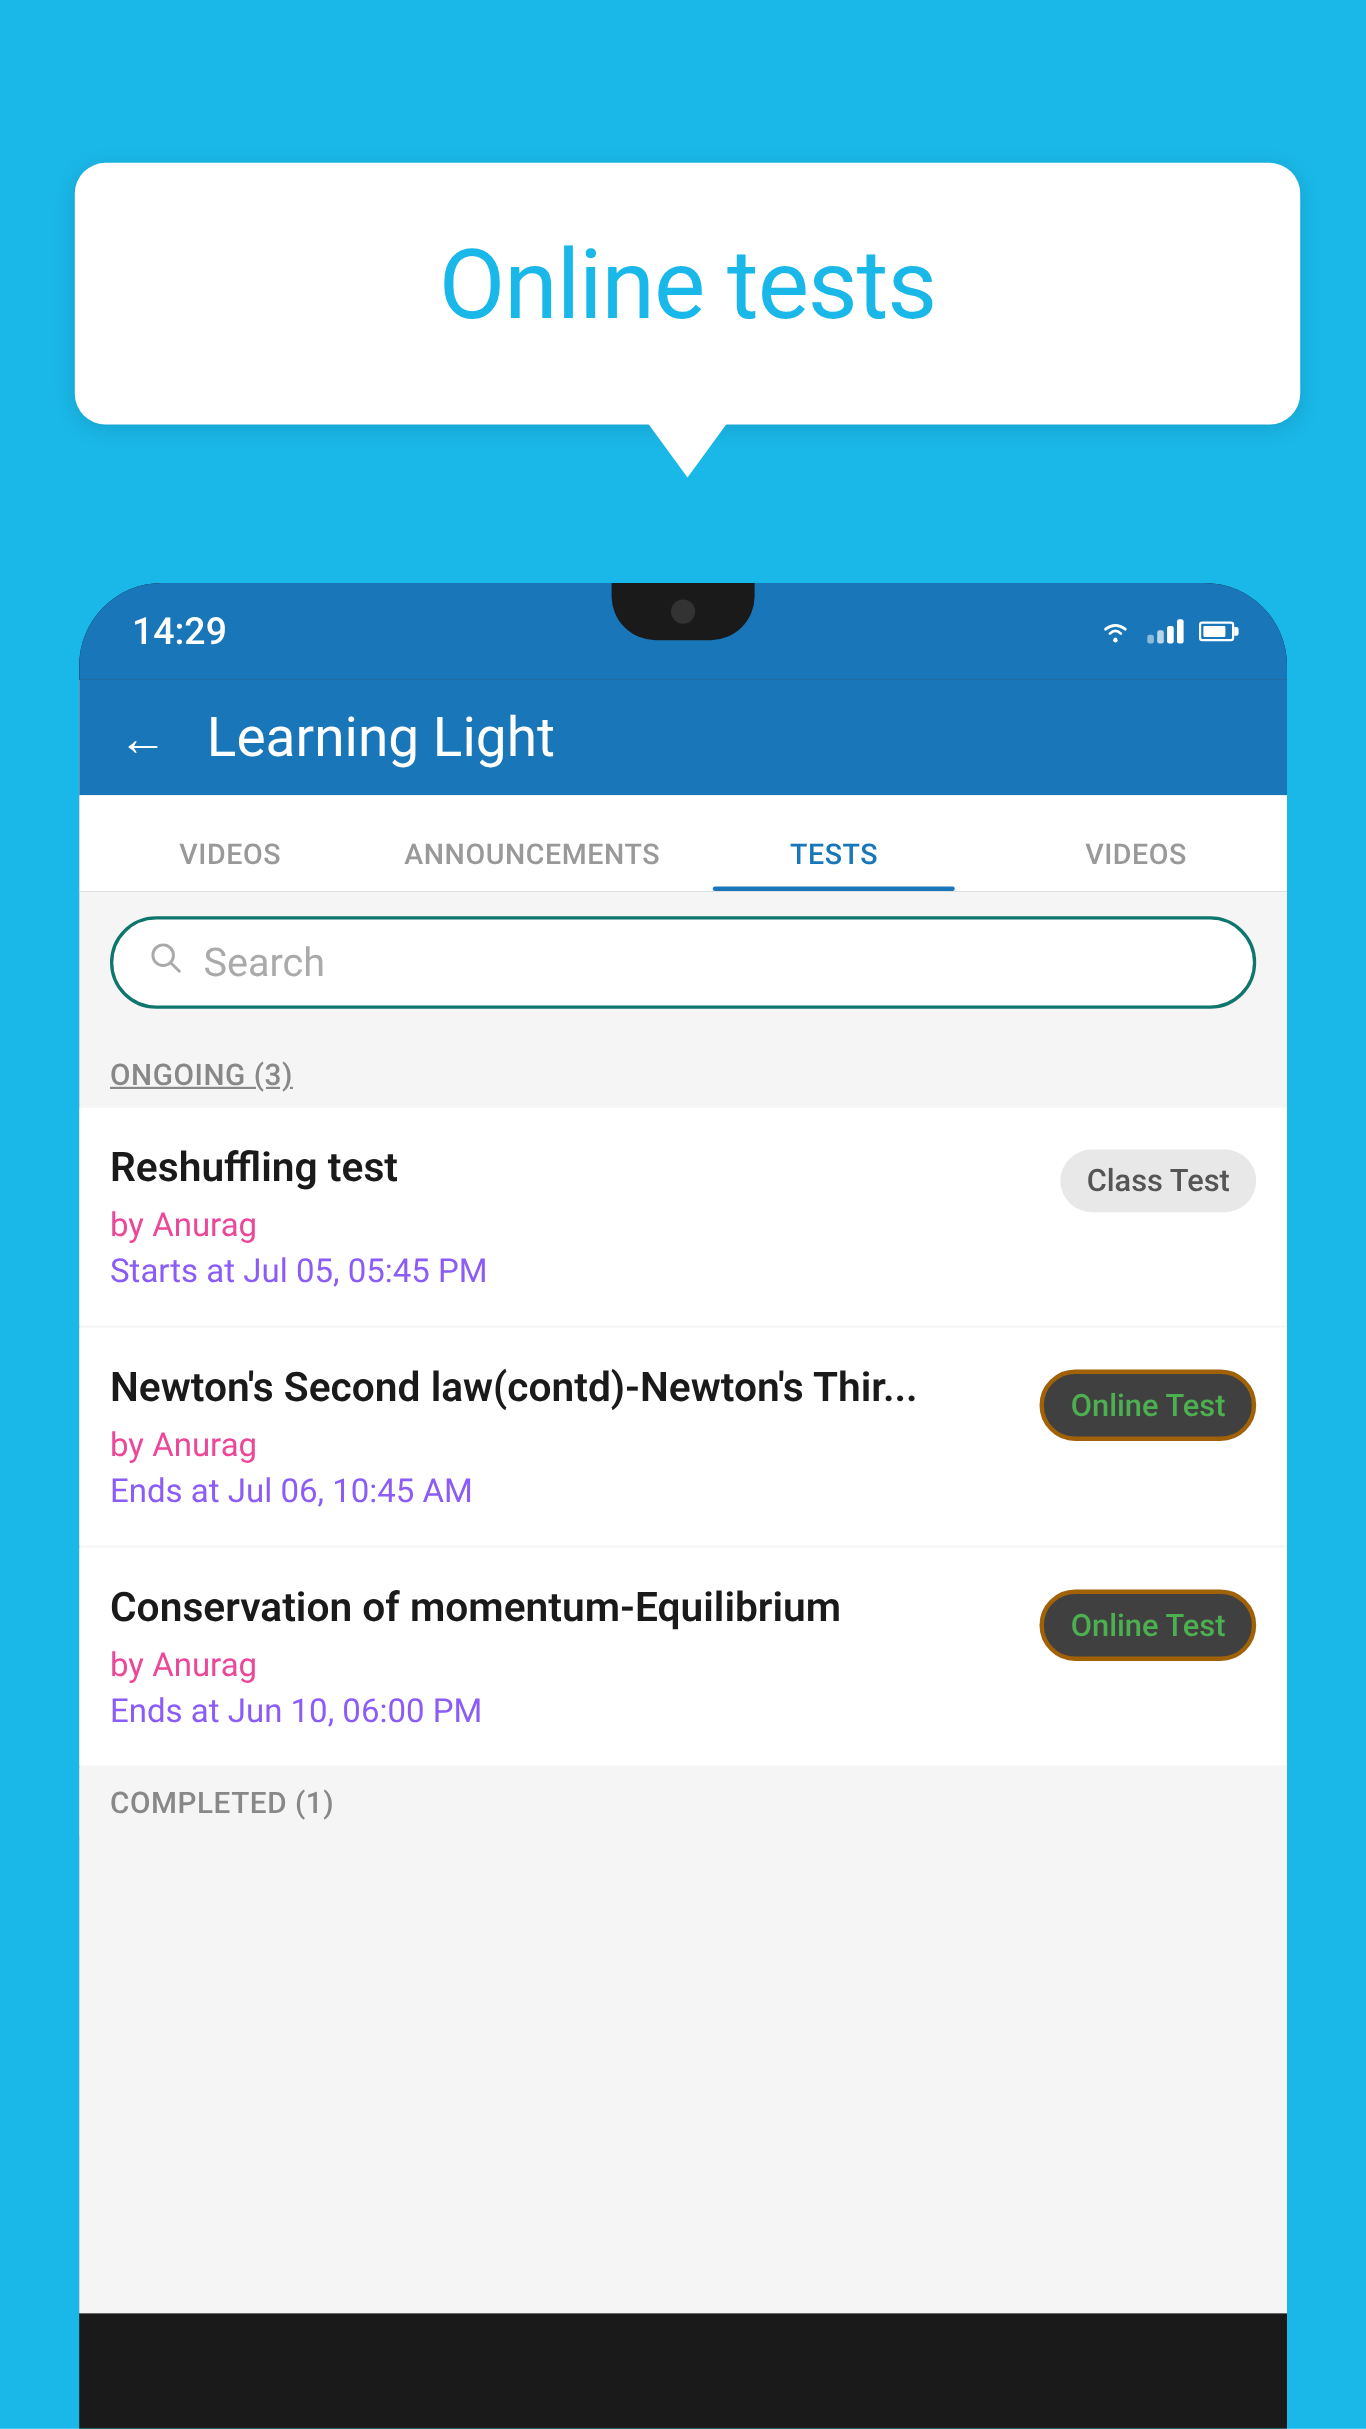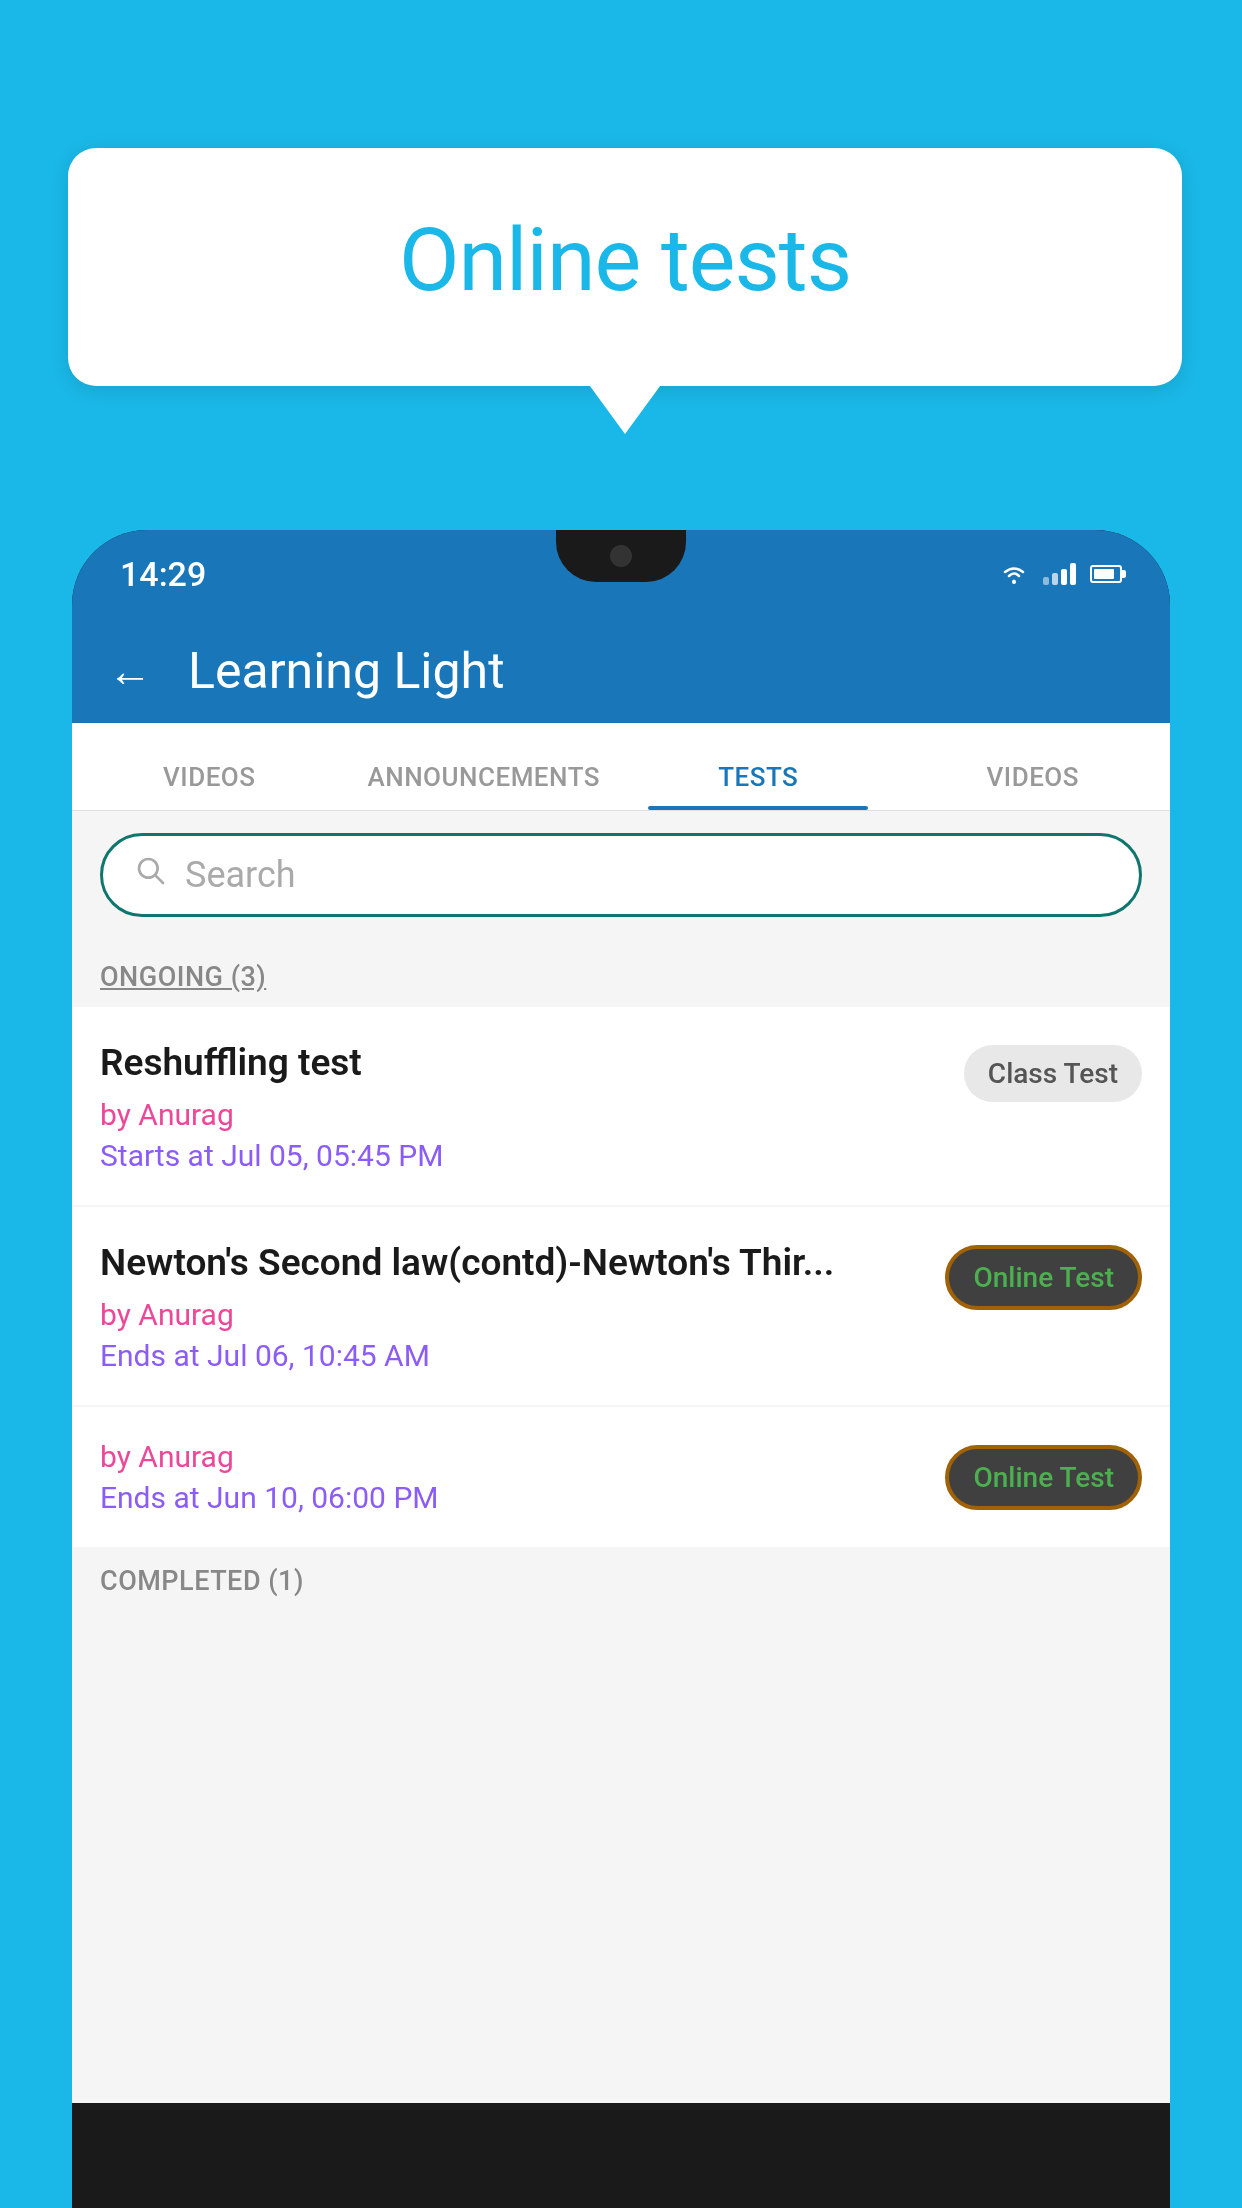--- a/index.html
+++ b/index.html
@@ -424,20 +424,21 @@
           <div class="test-by">by Anurag</div>
           <div class="test-time">
             <span>Ends at</span>&nbsp;<span>Jul 06, 10:45 AM</span>
           </div>
         </div>
         <span class="badge badge-online">Online Test</span>
       </div>
 
       <div class="test-item">
         <div class="test-info">
+          <div class="test-name">Conservation of momentum-Equilibrium</div>
           <div class="test-by">by Anurag</div>
           <div class="test-time">
             <span>Ends at</span>&nbsp;<span>Jun 10, 06:00 PM</span>
           </div>
         </div>
         <span class="badge badge-online">Online Test</span>
       </div>
 
       <div class="completed-label">COMPLETED (1)</div>
     </div>

